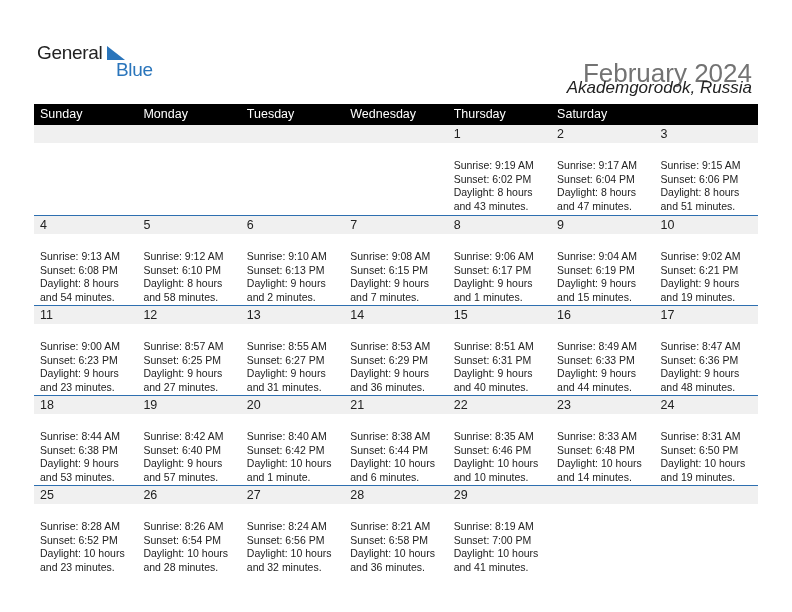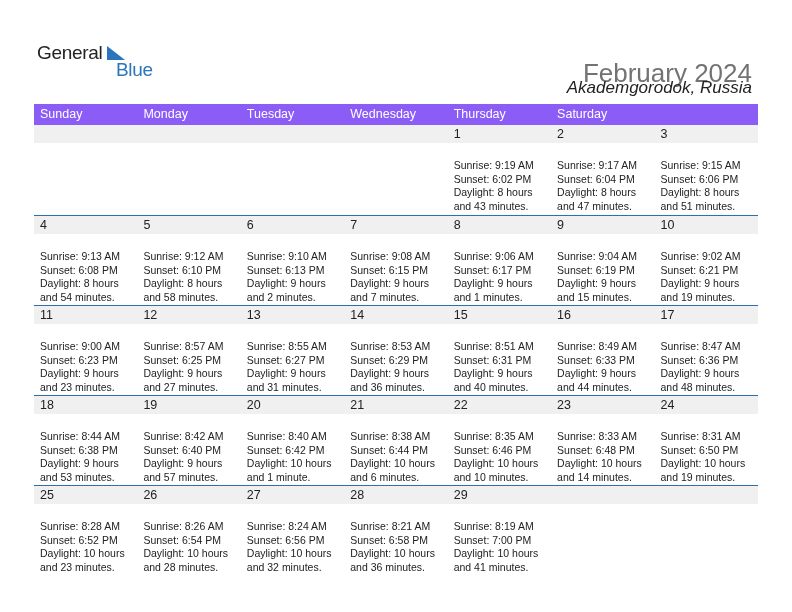--- a/index.html
+++ b/index.html
@@ -9,21 +9,21 @@
     .logo { position: absolute; left: 37px; top: 42px; width: 100px; height: 40px; }
     .logo-general { position: absolute; left: 0; top: 0; font-size: 19px; color: #222222; letter-spacing: -0.3px; }
     .logo-blue { position: absolute; left: 52px; top: 17px; font-size: 19px; color: #2a75bb; letter-spacing: -0.3px; margin-left: 27px; }
     .logo-tri { position: absolute; left: 70px; top: 4px; width: 0; height: 0;
       border-left: 18px solid transparent; border-bottom: 14px solid #2a75bb; transform: scaleX(-1); }
 
     .title { position: absolute; right: 40px; top: 38px; font-size: 26px; color: #737373; text-align: center; margin-top: 20px; }
     .subtitle { position: absolute; right: 40px; top: 78px; font-size: 17px; color: #222222; text-align: center; font-style: italic; }
 
     .calendar { position: absolute; left: 34px; top: 104px; width: 724px; }
-    .header-row { display: flex; background: #8b5cf6; height: 21px; }
+    .header-row { display: flex; background: #000000; height: 21px; }
     .header-cell { width: 103.43px; color: #ffffff; font-size: 12.5px; line-height: 21px; padding-left: 6px; }
 
     .week { position: relative; height: 90px; }
     .week.bordered { border-top: 1px solid #2e6fb0; }
     .date-strip { display: flex; background: #f0f0f0; height: 18px; }
     .date-cell { width: 103.43px; font-size: 12.5px; line-height: 18px; padding-left: 6px; color: #222222; }
     .detail-row { display: flex; }
     .detail-cell { width: 103.43px; padding-left: 6px; padding-top: 16px; font-size: 10.5px; line-height: 13.5px; color: #222222; }
     .detail-cell div { white-space: nowrap; }
   </style>

